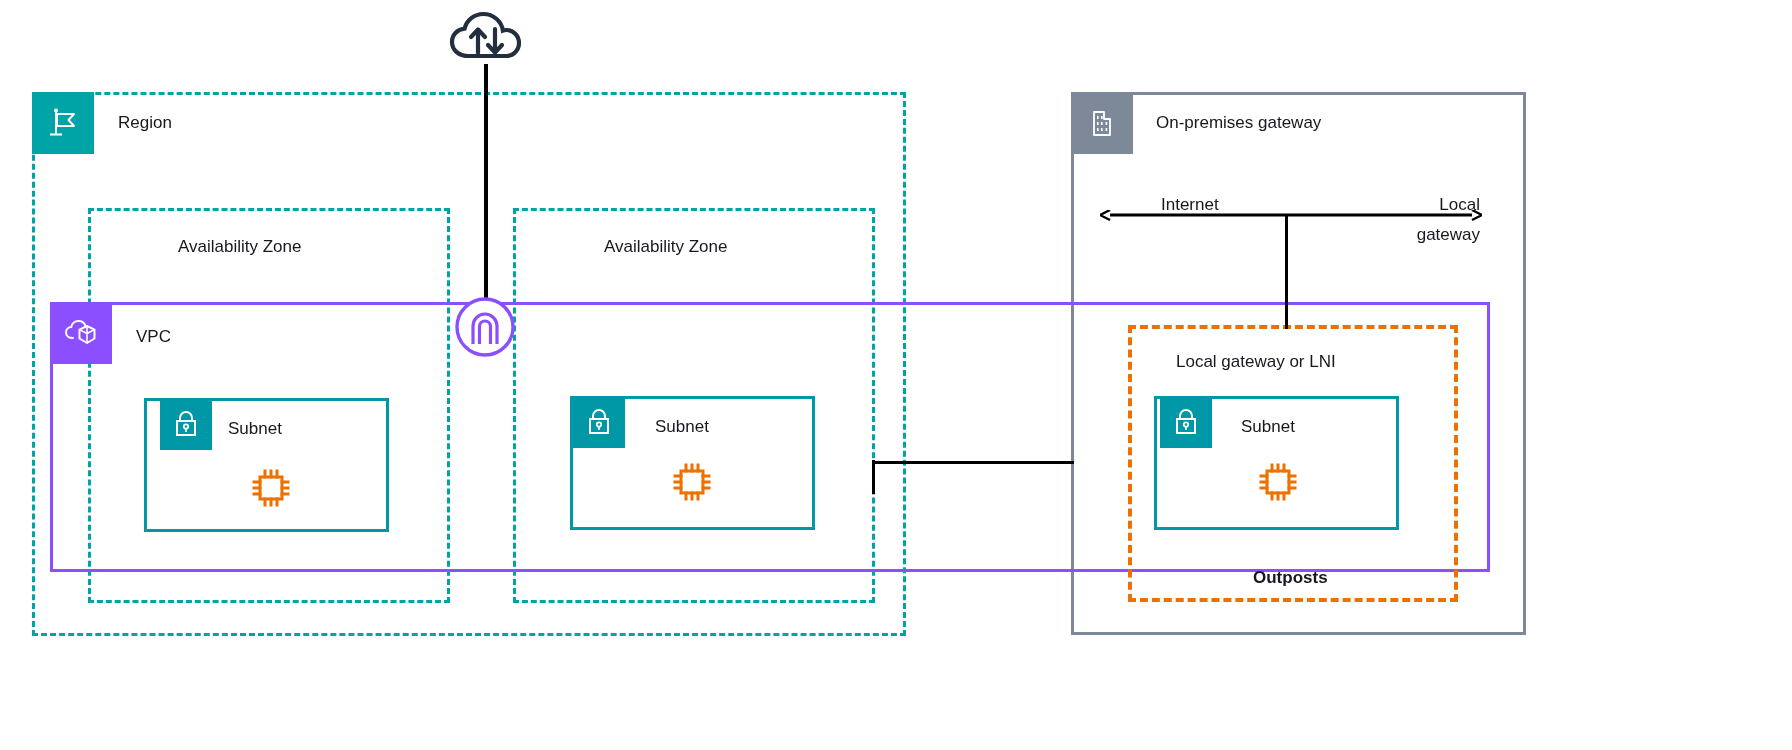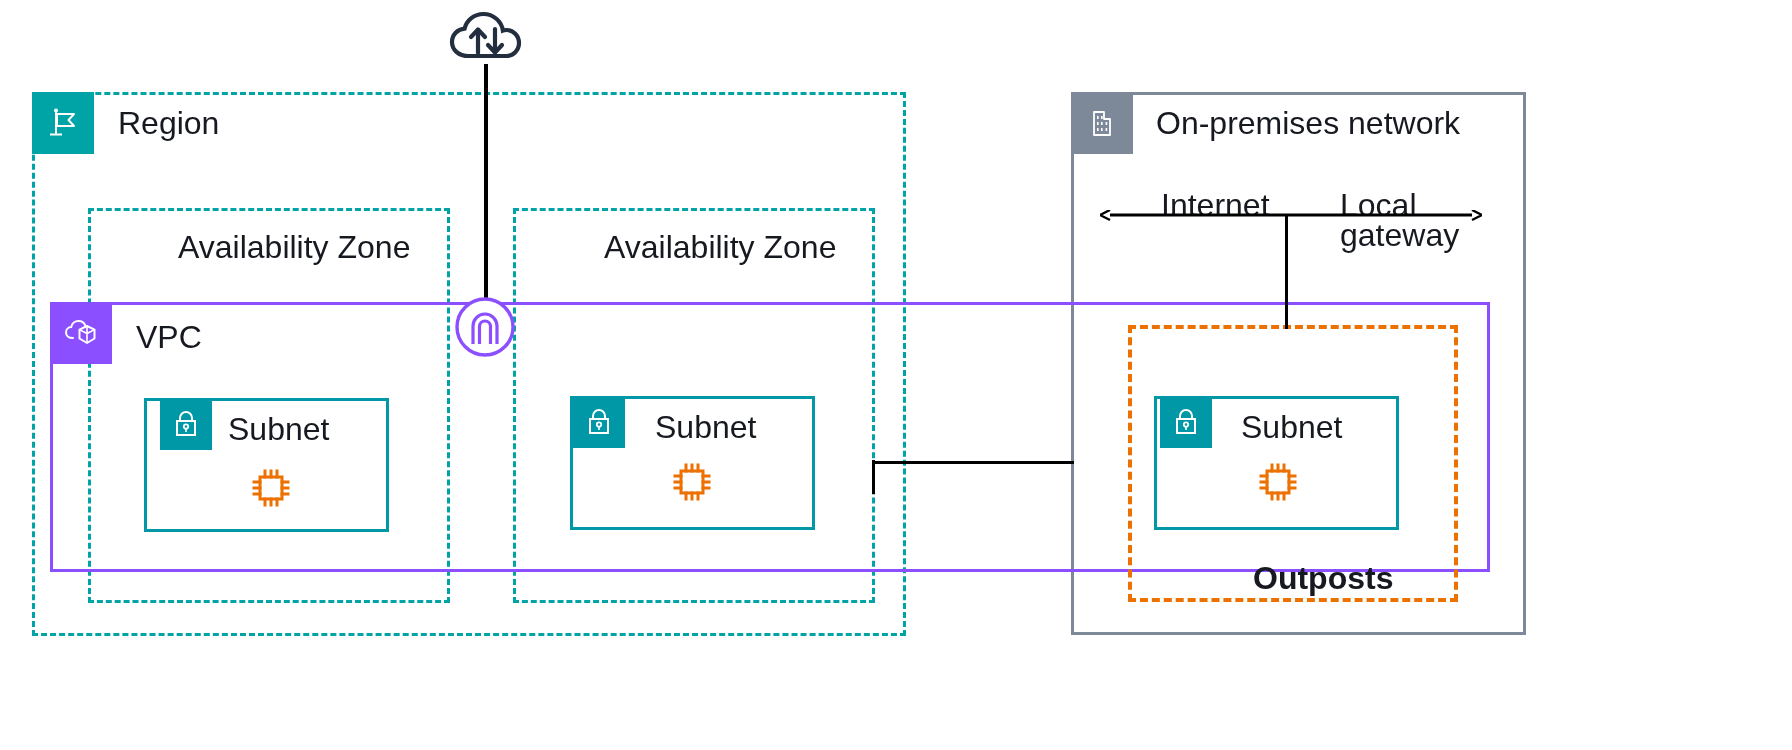--- a/index.html
+++ b/index.html
@@ -1,20 +1,20 @@
 <!DOCTYPE html>
 <html><head>
 <meta charset="utf-8">
 <style>
   html,body{margin:0;padding:0;background:#ffffff;}
   body{width:1792px;height:750px;font-family:"Liberation Sans",sans-serif;}
   #canvas{position:relative;width:1792px;height:750px;overflow:hidden;background:#fff;}
 
-  .lbl{position:absolute;color:#16191f;font-size:32px;line-height:30px;white-space:nowrap;}
-  .lbl.center{text-align:left;white-space:normal;}
+  .lbl{position:absolute;color:#16191f;font-size:17px;line-height:30px;white-space:nowrap;}
+  .lbl.center{text-align:right;white-space:normal;}
 
   
   .box{position:absolute;box-sizing:border-box;background:transparent;}
   .box-region{border:3px dashed #00a4a6;}
   .box-az{border:3px dashed #00a4a6;}
   .box-vpc{border:3px solid #8c4fff;}
   .box-subnet{border:3px solid #0097a6;}
   .box-onprem{border:3px solid #7d8998;}
   .box-outposts{border:4px dashed #ed7100;}
 
@@ -72,41 +72,42 @@
           <rect x="15" y="19" width="1.6" height="3"></rect>
             <rect x="19" y="19" width="1.6" height="3"></rect>
             <rect x="23.6" y="19" width="1.6" height="3"></rect>
           <rect x="15" y="25" width="1.6" height="3"></rect>
             <rect x="19" y="25" width="1.6" height="3"></rect>
             <rect x="23.6" y="25" width="1.6" height="3"></rect>
         </g>
       </svg>
     </span>
   </div>
-  <div class="lbl" style="left:1156px;top:108px;">On-premises network</div>
+  <div class="lbl" style="left:1156px;top:108px;">On-premises gateway</div>
 
   <div class="lbl" style="left:1161px;top:190px;">Internet</div>
   <div class="lbl center" style="left:1340px;top:190px;width:140px;">
     <span>Local</span><br>
     <span>gateway</span>
   </div>
 
   <div class="box box-vpc" style="left:50px;top:302px;width:1440px;height:270px;"></div>
   <div class="tile tile-vpc" style="left:50px;top:302px;width:62px;height:62px;">
     <span>
       <svg width="42" height="42" viewBox="0 0 42 42" aria-hidden="true">
         <path d="M13 26 C8.5 26 6 23.5 6 20.5 C6 17.6 8.3 15.2 11.2 15.1 C11.8 11.6 14.8 9 18.5 9 C21.6 9 24.3 10.9 25.4 13.6" fill="none" stroke="#fff" stroke-width="2" stroke-linecap="round"></path>
         <path d="M27 14 L34.5 17.6 L34.5 26.5 L27 31 L19.5 26.5 L19.5 17.6 Z" fill="none" stroke="#fff" stroke-width="2" stroke-linejoin="round"></path>
         <path d="M27 14 L27 31 M19.5 17.6 L27 21.5 L34.5 17.6" fill="none" stroke="#fff" stroke-width="1.6"></path>
       </svg>
     </span>
   </div>
   <div class="lbl" style="left:136px;top:322px;">VPC</div>
 
   <div class="box box-outposts" style="left:1128px;top:325px;width:330px;height:277px;"></div>
+  <div class="lbl" style="left:1176px;top:347px;">Local gateway or LNI</div>
   <div class="lbl" style="left:1253px;top:563px;font-weight:bold;">Outposts</div>
 
   <div class="box box-subnet" style="left:144px;top:398px;width:245px;height:134px;"></div>
   <div class="tile tile-subnet" style="left:160px;top:398px;width:52px;height:52px;">
     <span>
       <svg width="34" height="34" viewBox="0 0 34 34" aria-hidden="true">
         <path d="M11 14 L11 11 A6 6 0 0 1 23 11 L23 14" fill="none" stroke="#fff" stroke-width="2"></path>
         <rect x="8" y="14" width="18" height="14" fill="none" stroke="#fff" stroke-width="2"></rect>
         <circle cx="17" cy="19.5" r="2.2" fill="none" stroke="#fff" stroke-width="1.8"></circle>
         <rect x="16.2" y="21" width="1.6" height="4" fill="#fff"></rect>

